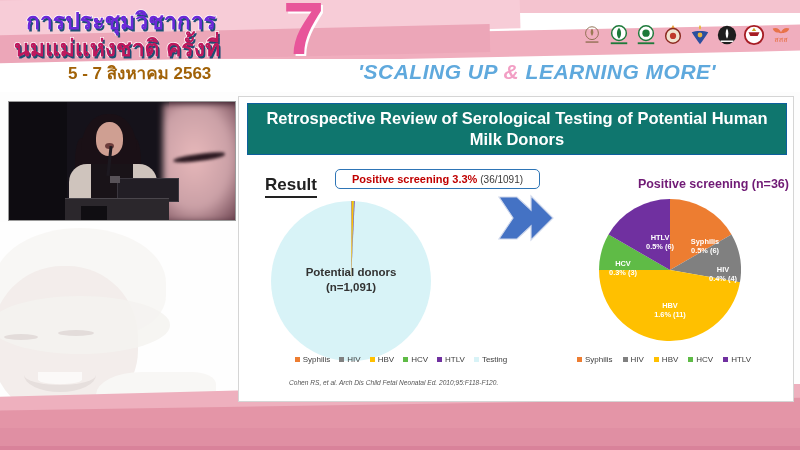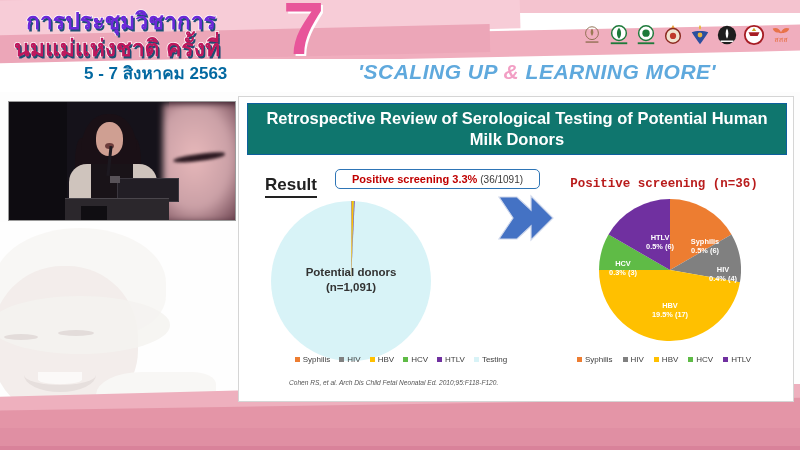--- a/index.html
+++ b/index.html
@@ -53,22 +53,22 @@
   #thai-line2 {
     position: absolute; left: 14px; top: 30px;
     font-size: 23px; font-weight: bold;
     color: #be185d;
     -webkit-text-stroke: 1.4px #ffffff;
     paint-order: stroke fill;
     text-shadow: 1.5px 1.5px 0 #1c4f73;
     white-space: nowrap;
   }
   #thai-date {
-    position: absolute; left: 84px; top: 59px;
-    font-size: 17px; font-weight: bold; color: #0369a1;
+    position: absolute; left: 68px; top: 59px;
+    font-size: 17px; font-weight: bold; color: #a16207;
     white-space: nowrap;
   }
   #big-seven {
     position: absolute; left: 283px; top: -8px;
     font-size: 74px; font-weight: bold; font-style: normal;
     color: #e8559a;
     text-shadow: 2px 2px 0 #ffffff;
     line-height: 1;
   }
   #tagline {
@@ -295,22 +295,22 @@
     display: flex; align-items: center; justify-content: center;
     gap: 9px;
     font-size: 8px; color: #404040;
   }
   .lg { display:flex; align-items:center; gap:3px; white-space:nowrap; }
   .sw { width:5px; height:5px; display:inline-block; }
 
   
   #pr-title {
     position: absolute; left: 300px; top: 80px; width: 250px;
-    text-align: center;
-    font-size: 12.5px; font-weight: bold; color: #b91c1c; font-family: Liberation Mono, monospace;
+    text-align: right;
+    font-size: 12.5px; font-weight: bold; color: #701a75;
   }
   #pie-right {
     position: absolute; left: 360px; top: 102px;
     width: 142px; height: 142px;
   }
   #pie-right svg { display:block; }
   .pr-txt {
     position: absolute;
     font-size: 7.4px; font-weight: bold; color: #ffffff;
     text-align: center; line-height: 1.25;
@@ -524,21 +524,21 @@
     <div class="pr-txt" style="left:462px; top:168px; width:44px;">
       <div>HIV</div>
       <div>0.4% (4)</div>
     </div>
     <div class="pr-txt" style="left:362px; top:162px; width:44px;">
       <div>HCV</div>
       <div>0.3% (3)</div>
     </div>
     <div class="pr-txt" style="left:406px; top:204px; width:50px;">
       <div>HBV</div>
-      <div>19.5% (17)</div>
+      <div>1.6% (11)</div>
     </div>
 
     <div id="legend-right">
       <span class="lg">
           <i class="sw" style="background:#ED7D31"></i>
           <span>Syphilis</span>
         </span>
       <span class="lg">
           <i class="sw" style="background:#808080"></i>
           <span>HIV</span>

